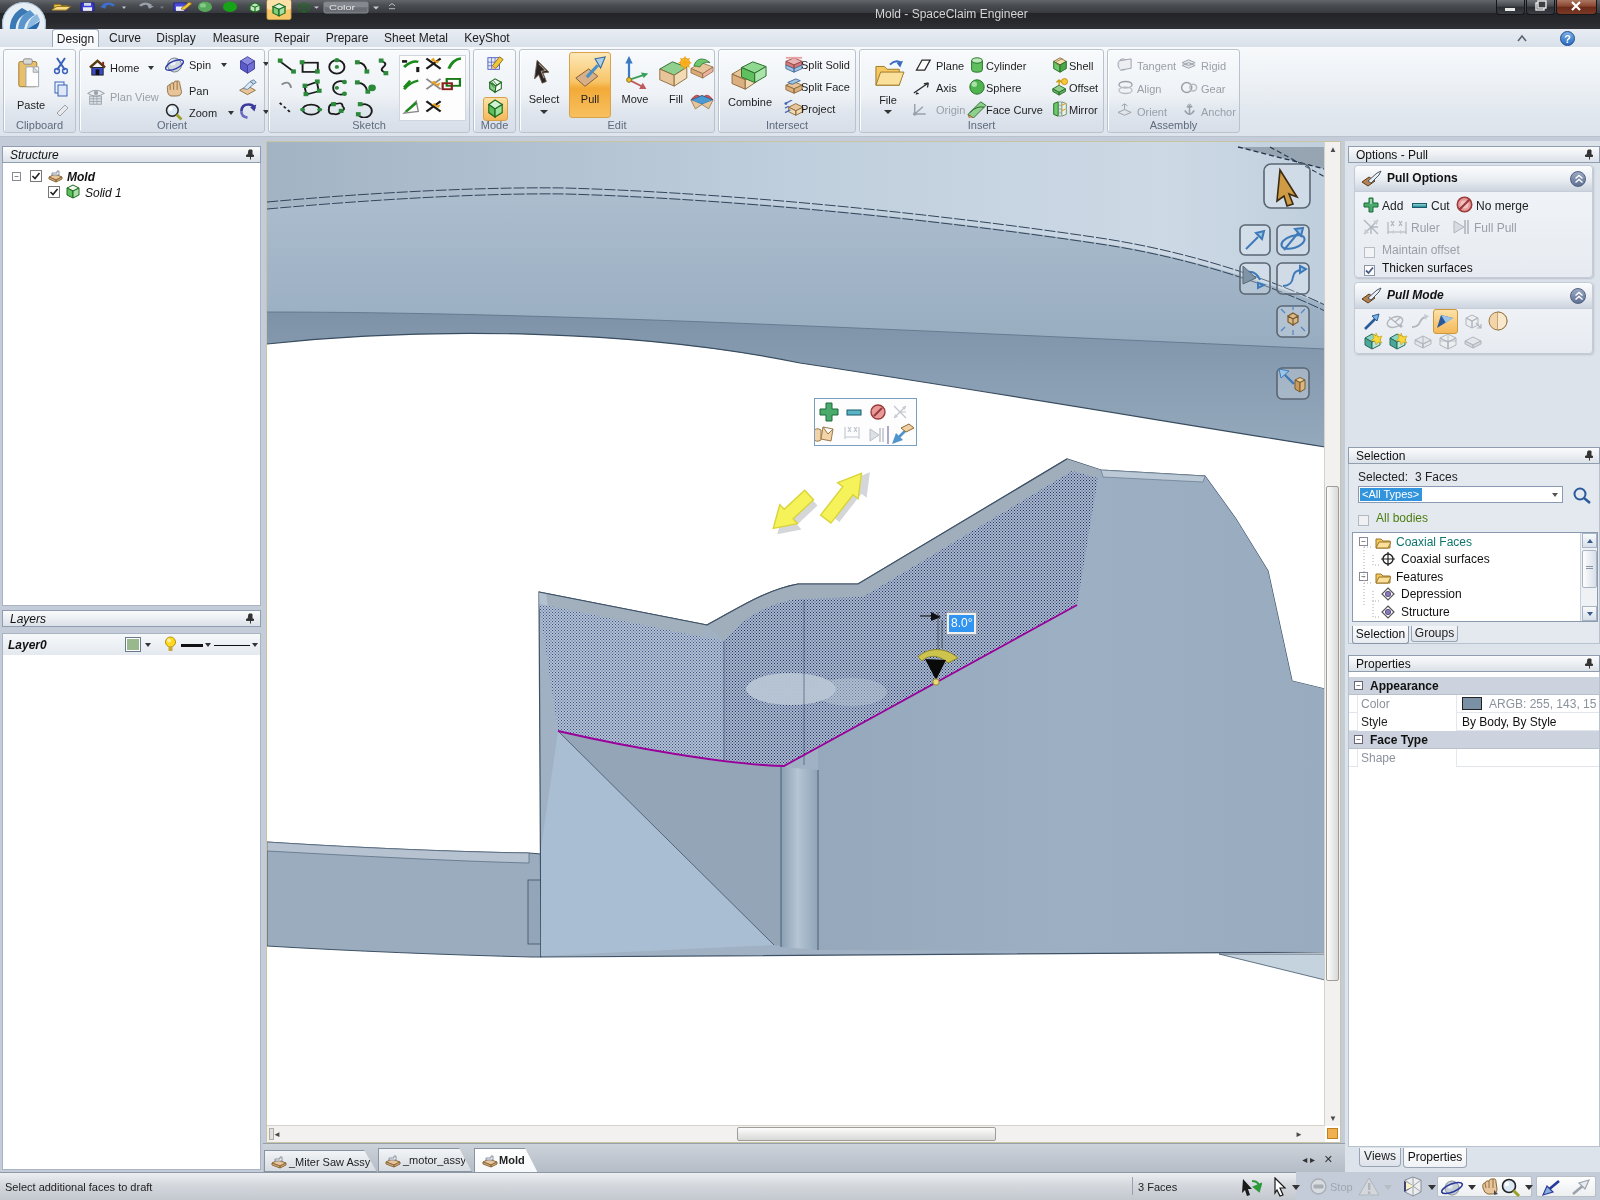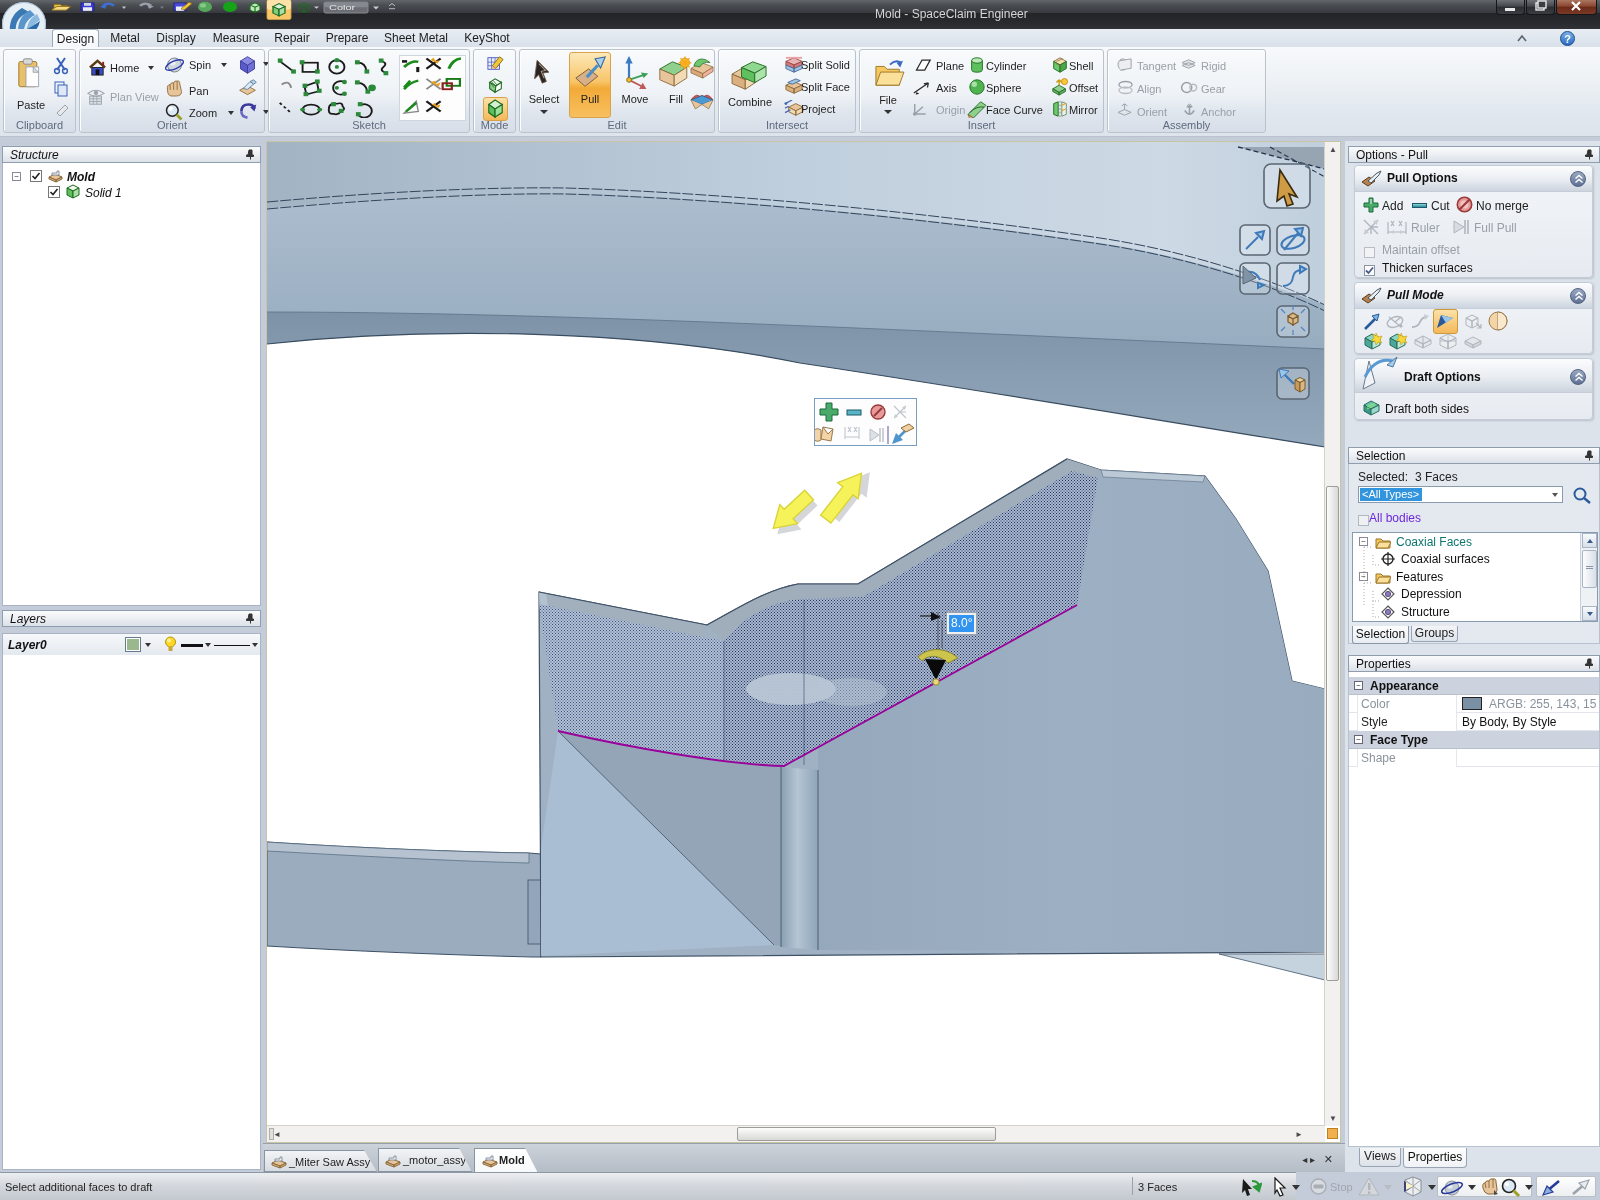--- a/index.html
+++ b/index.html
@@ -135,21 +135,21 @@
       <circle cx="23" cy="23" r="22" fill="#e6eef6"></circle>
       <circle cx="23" cy="23" r="21.5" fill="none" stroke="#a8bed4" stroke-width="1"></circle>
       <path d="M9 33 Q7 15 21 7 L28 11 Q13 17 15 31 Z" fill="#3a79b4"></path>
       <path d="M17 33 Q16 16 29 9 L34 14 Q22 20 23 33 Z" fill="#5a96cc"></path>
       <path d="M25 34 Q25 19 36 13 L39 19 Q30 24 30 34 Z" fill="#8cb9e0"></path>
       <path d="M11 35 Q25 30 39 20 Q37 31 25 36 Q16 38 11 35 Z" fill="#2a6aa8"></path>
     </svg>
   </div>
   <div id="tabrow">
     <div class="rtab" id="tab-design" style="left:52px;width:47px;">Design</div>
-    <div class="rtab" style="left:103px;width:44px;">Metal</div>
+    <div class="rtab" style="left:103px;width:44px;">Curve</div>
     <div class="rtab" style="left:151px;width:50px;">Display</div>
     <div class="rtab" style="left:207px;width:58px;">Measure</div>
     <div class="rtab" style="left:269px;width:46px;">Repair</div>
     <div class="rtab" style="left:321px;width:52px;">Prepare</div>
     <div class="rtab" style="left:379px;width:74px;">Sheet Metal</div>
     <div class="rtab" style="left:459px;width:56px;">KeyShot</div>
   </div>
   <div id="ribbon">
 
     <div class="rgroup" style="left:3px;width:73px;">
@@ -450,21 +450,21 @@
       <svg class="abs" style="left:191px;top:50px" width="18" height="18" viewBox="0 0 20 20">
         <path d="M3 4 L8 2 L8 18 L3 16 Z" fill="#6cc86c" stroke="#1d6b1d"></path>
         <path d="M12 2 L17 4 L17 16 L12 18 Z" fill="#e8f4e8" stroke="#6a8a6a"></path>
         <path d="M10 1 L10 19" stroke="#8a8a8a" stroke-dasharray="2 2"></path>
         <path d="M12 6 l4 -2 m-4 8 l4 -2" stroke="#e8a020" stroke-width="1.2"></path>
       </svg>
       <div class="abs ribtxt" style="left:209px;top:54px;">Mirror</div>
       <div class="rglabel">Insert</div>
     </div>
 
-    <div class="rgroup" style="left:1107px;width:159px;">
+    <div class="rgroup" style="left:1107px;width:133px;">
       <svg class="abs" style="left:8px;top:7px" width="19" height="15" viewBox="0 0 20 16">
         <ellipse cx="7" cy="8" rx="5" ry="6" fill="#e2e5ea" stroke="#9aa0a8"></ellipse>
         <path d="M4 4 L16 2 L16 12 L4 14" fill="#eceef2" stroke="#9aa0a8"></path>
       </svg>
       <div class="abs ribtxt gray" style="left:29px;top:10px;">Tangent</div>
       <svg class="abs" style="left:72px;top:7px" width="19" height="15" viewBox="0 0 20 16">
         <path d="M2 6 L9 3 L16 6 L9 9 Z M2 9 L9 6 L16 9 L9 12 Z" fill="#e2e5ea" stroke="#9aa0a8"></path>
       </svg>
       <div class="abs ribtxt gray" style="left:93px;top:10px;">Rigid</div>
       <svg class="abs" style="left:8px;top:30px" width="19" height="15" viewBox="0 0 20 16">
@@ -853,60 +853,38 @@
       <svg class="abs" style="left:83px;top:49px" width="20" height="19" viewBox="0 0 20 19">
         <path d="M2 6 L10 2 L18 6 L10 10 Z M2 6 v7 l8 4 v-7 Z M18 6 v7 l-8 4 v-7 Z" fill="#eceef0" stroke="#b0b6be"></path>
         <path d="M2 9 h16 M10 2 v15" stroke="#b0b6be" stroke-width="0.8"></path>
       </svg>
       <svg class="abs" style="left:108px;top:49px" width="20" height="19" viewBox="0 0 20 19">
         <path d="M2 9 L10 5 L18 9 L10 13 Z" fill="#e4e7ea" stroke="#b0b6be"></path>
         <path d="M2 9 v3 l8 4 v-3 Z M18 9 v3 l-8 4 v-3 Z" fill="#d4d8dd" stroke="#b0b6be"></path>
       </svg>
     </div>
 
-    <div class="sect" style="top:217px;height:62px;">
-      <div class="secthead" style="height:34px;">
-        <svg class="abs" style="left:4px;top:-8px" width="42" height="42" viewBox="0 0 42 42">
-          <path d="M4 38 L10 10 L16 32 Z" fill="#f0f4f8" stroke="#6a7a8a"></path>
-          <path d="M6 26 Q16 6 34 10" fill="none" stroke="#5a9ad4" stroke-width="3"></path>
-          <path d="M38 6 L28 14 L34 16 Z" fill="#a8cce8" stroke="#4a7aa4"></path>
-        </svg>
-        <span style="position:absolute;left:49px;top:11px;">Draft Options</span>
-        <div class="chev" style="top:10px;">
-            <svg width="14" height="14" style="margin:0 0 0 1px">
-              <path d="M3.5 6.5 L7 3.5 L10.5 6.5 M3.5 10.5 L7 7.5 L10.5 10.5" stroke="#fff" stroke-width="1.4" fill="none"></path>
-            </svg>
-          </div>
-      </div>
-      <svg class="abs" style="left:7px;top:40px" width="19" height="18" viewBox="0 0 19 18">
-        <path d="M2 6 L9 2 L17 6 L9 10 Z" fill="#6ac4b4" stroke="#2a6a5a"></path>
-        <path d="M2 6 v6 l7 4 v-6 Z" fill="#3a9888" stroke="#2a6a5a"></path>
-        <path d="M17 6 v6 l-8 4 v-6 Z" fill="#98d8cc" stroke="#2a6a5a"></path>
-        <path d="M5 8 l8 -4 m-8 6 l8 -4" stroke="#8ae86a" stroke-width="1"></path>
-      </svg>
-      <div class="abs" style="left:30px;top:43px;font-size:12px;color:#111;">Draft both sides</div>
-    </div>
 
     <div class="pheader" style="position:absolute;left:3px;top:306px;width:252px;">Selection
       <svg class="pin" width="9" height="11">
           <path d="M3 1 h3 v5 h1.5 v1.5 h-7 v-1.5 h1.5 z M4.5 7.5 v3" stroke="#333" fill="#333" stroke-width="1"></path>
         </svg>
     </div>
     <div class="abs" style="left:3px;top:323px;width:252px;height:180px;background:#e4e9ef;border:1px solid #b8c2ce;border-top:none;">
       <div class="abs" style="left:9px;top:6px;font-size:12px;color:#222;">Selected:</div>
         <div class="abs" style="left:66px;top:6px;font-size:12px;color:#222;">3 Faces</div>
       <div class="abs" style="left:9px;top:22px;width:205px;height:17px;background:#fff;border:1px solid #8a9ab0;">
         <div class="abs" style="left:1px;top:1px;width:62px;height:13px;background:#3194dd;color:#fff;font-size:11px;padding:0 2px;line-height:13px;">&lt;All Types&gt;</div>
         <div class="abs" style="right:4px;top:6px;width:0;height:0;border-left:3.5px solid transparent;border-right:3.5px solid transparent;border-top:4px solid #555;"></div>
       </div>
       <svg class="abs" style="left:223px;top:22px" width="20" height="18" viewBox="0 0 20 18">
         <circle cx="8" cy="8" r="5.5" fill="none" stroke="#2a5a9a" stroke-width="2"></circle>
         <path d="M12 12 L18 17" stroke="#2a5a9a" stroke-width="2.4"></path>
       </svg>
-      <div class="abs" style="left:9px;top:46px;"><span class="ckbox" style="background:#eef0f3;border-color:#b0b8c2;"></span><span style="font-size:12px;color:#6d28d9;vertical-align:2px;">All bodies</span></div>
+      <div class="abs" style="left:9px;top:46px;"><span class="ckbox" style="background:#eef0f3;border-color:#b0b8c2;"></span><span style="font-size:12px;color:#4d7c0f;margin-left:7px;vertical-align:2px;">All bodies</span></div>
       <div class="abs" style="left:3px;top:68px;width:246px;height:90px;background:#fff;border:1px solid #8a9ab0;overflow:hidden;">
         <div class="abs" style="left:6px;top:4px;width:9px;height:9px;border:1px solid #889;font-size:8px;line-height:7px;text-align:center;color:#333;">−</div>
         <svg class="abs" style="left:22px;top:3px" width="16" height="13" viewBox="0 0 16 13">
           <path d="M1 3 h5 l2 2 h7 v7 h-14 z" fill="#f5c860" stroke="#9a7426"></path>
           <path d="M1 12 L4 6 L16 6 L13 12 Z" fill="#fae09a" stroke="#9a7426"></path>
         </svg>
         <div class="abs" style="left:43px;top:2px;font-size:12px;color:#0f766e;">Coaxial Faces</div>
         <svg class="abs" style="left:28px;top:19px" width="14" height="14" viewBox="0 0 14 14">
           <circle cx="7" cy="7" r="5" fill="none" stroke="#222" stroke-width="1.4"></circle>
           <path d="M7 0 v14 M0 7 h14" stroke="#222" stroke-width="1.2"></path>

